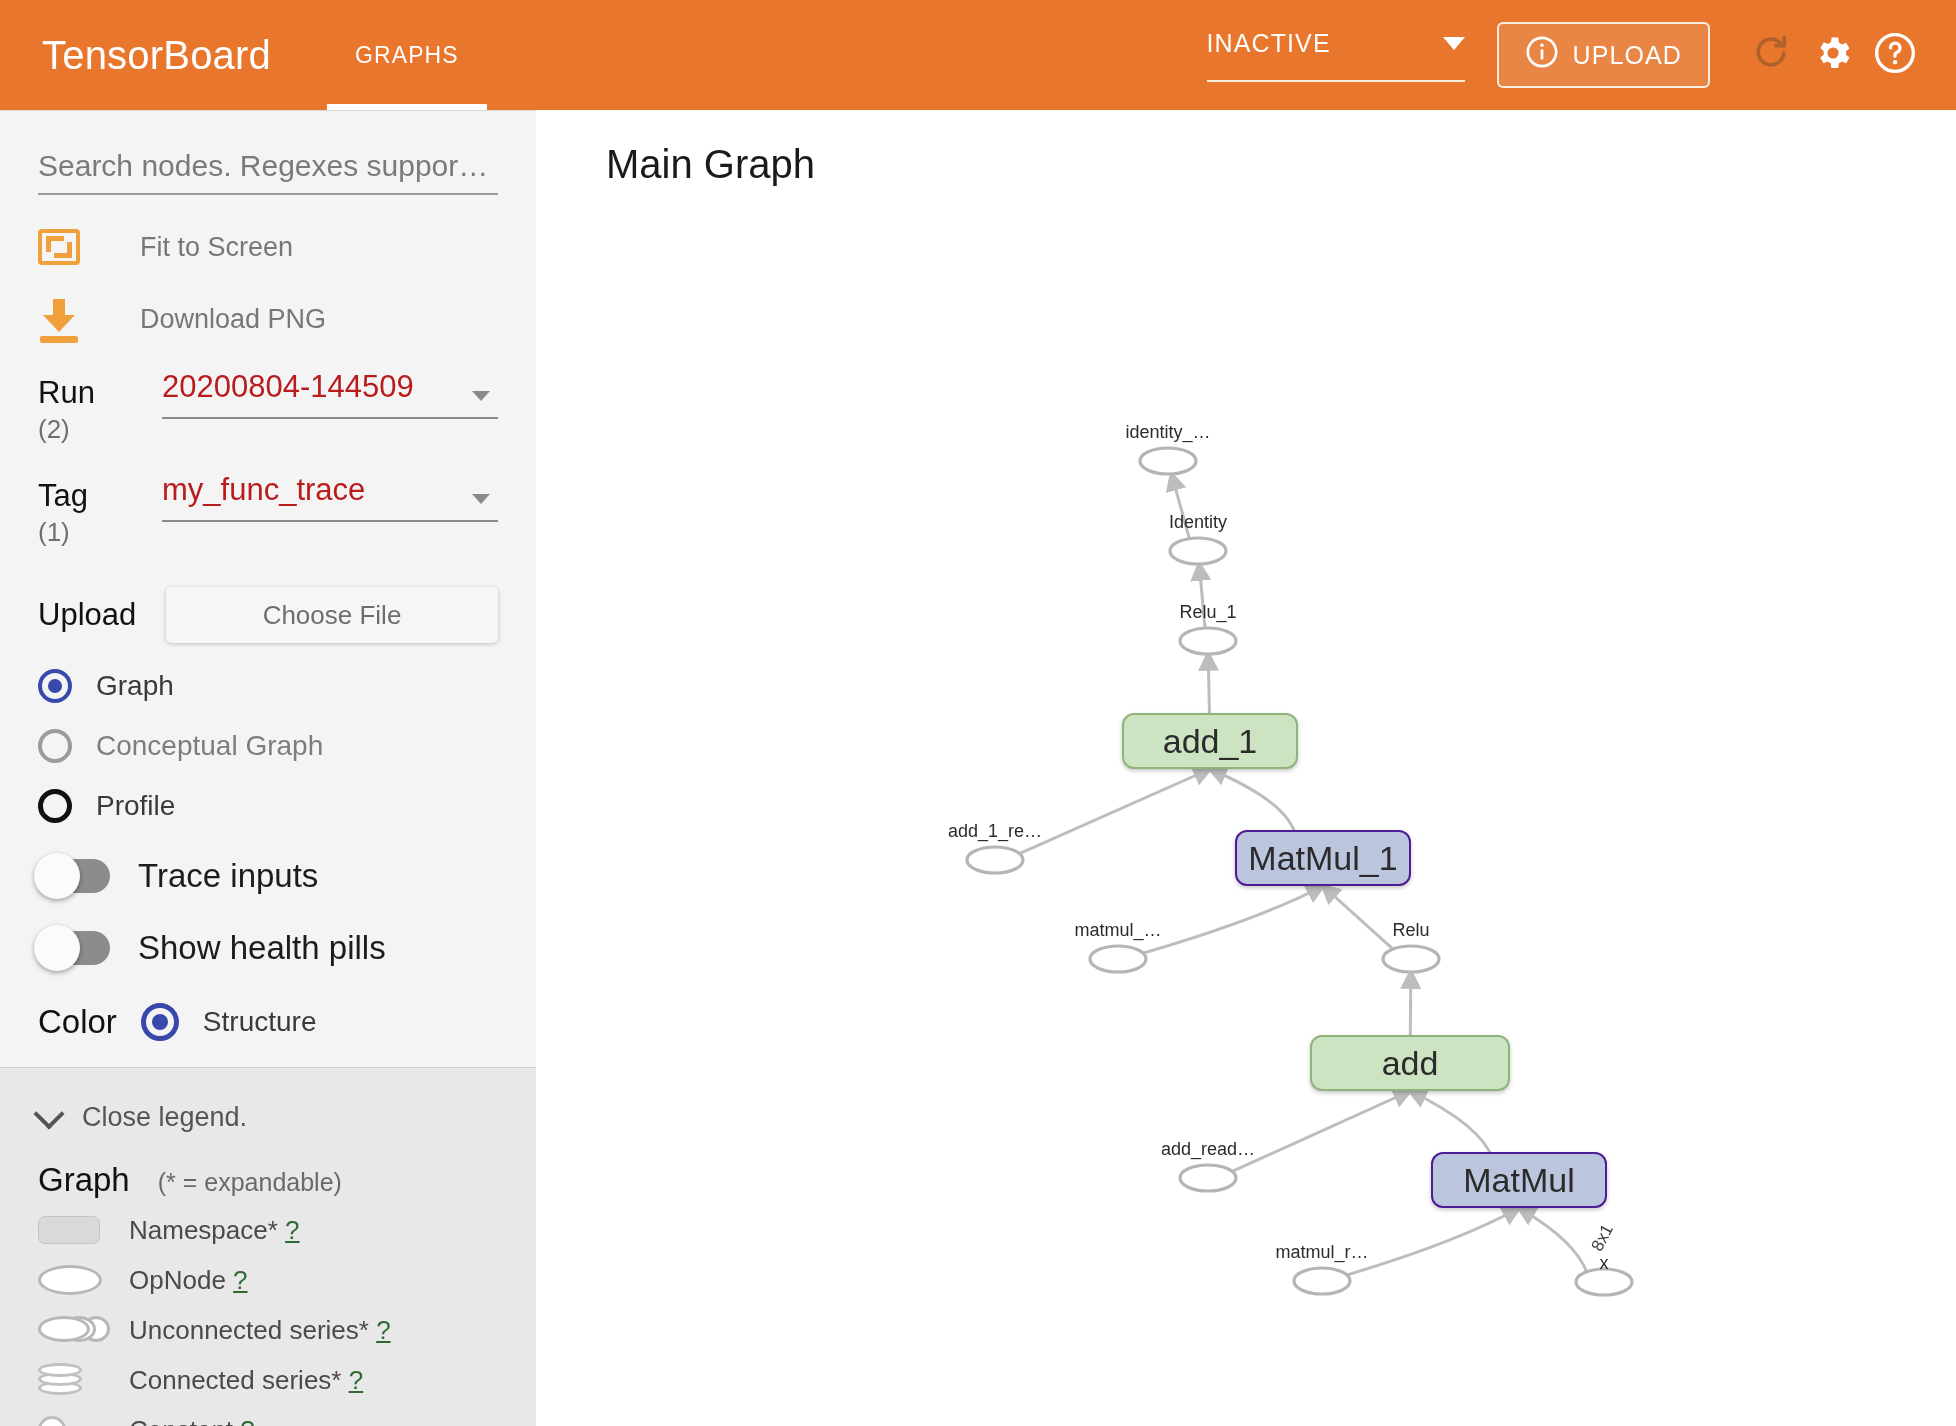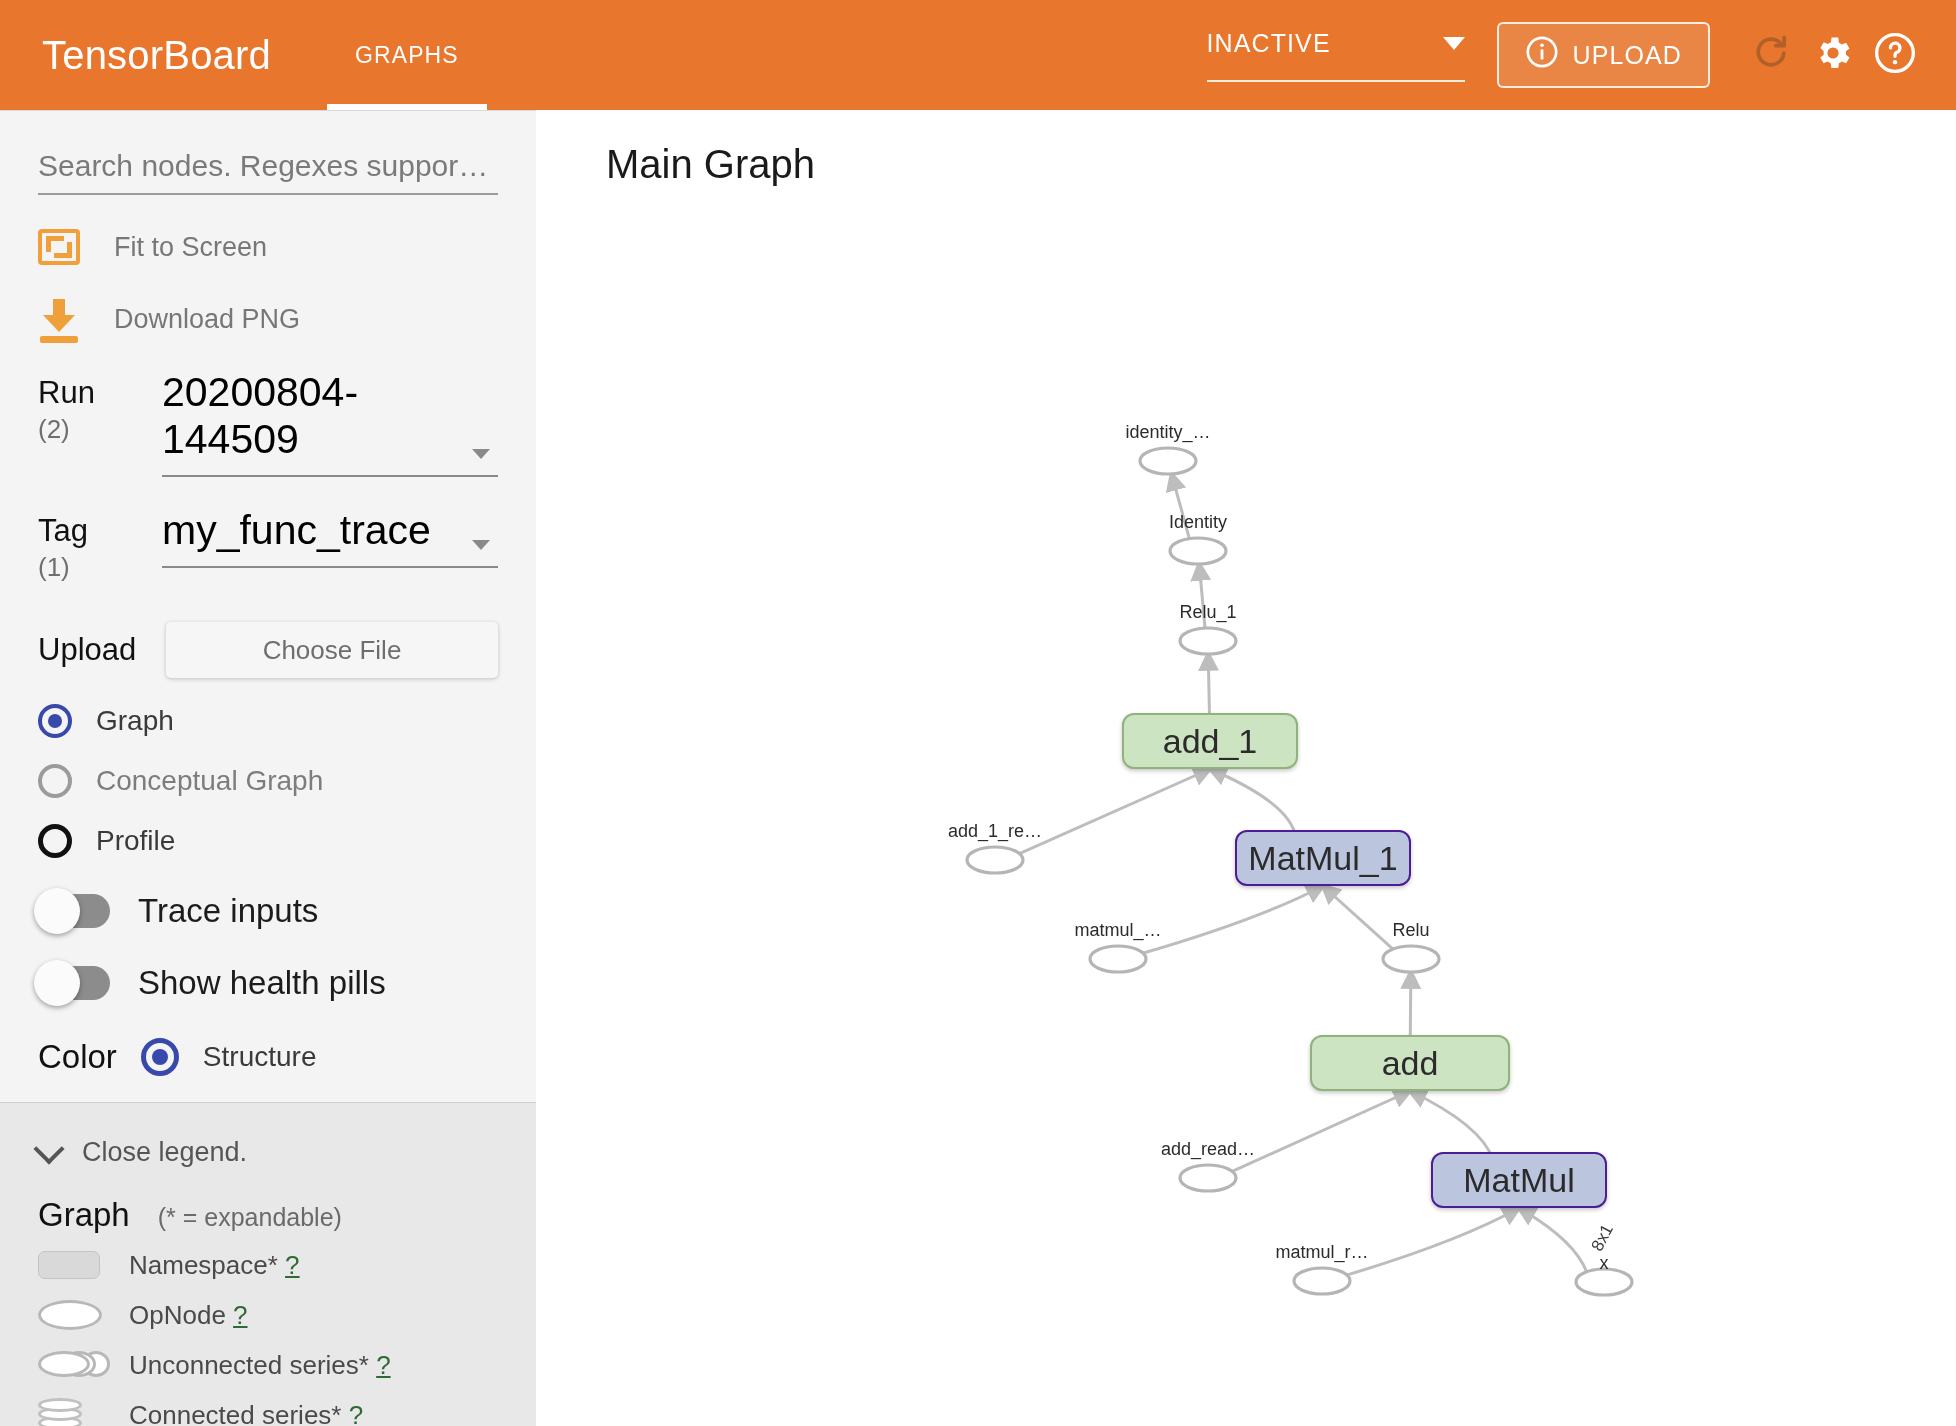--- a/index.html
+++ b/index.html
@@ -84,21 +84,21 @@
     width: 100%; border: none; background: transparent; outline: none;
     font-family: "Liberation Sans", sans-serif;
     font-size: 30px; color: #5b5b5b;
   }
   .search-input::placeholder { color: #7a7a7a; }
 
   .action-row {
     display: flex; align-items: center; gap: 34px;
     margin-top: 34px; cursor: pointer;
   }
-  .action-label { font-size: 27px; color: #777777; }
+  .action-label { font-size: 27px; color: #777777; margin-left: 26px; }
 
   .fit-icon {
     width: 42px; height: 36px;
     border: 4px solid #f0a03a; border-radius: 4px;
     position: relative;
   }
   .fit-icon::before {
     content:""; position:absolute; left:4px; top:3px;
     width: 13px; height: 11px;
     border-left: 5px solid #f0a03a; border-top: 5px solid #f0a03a;
@@ -126,21 +126,21 @@
     width: 100px; flex: none;
     font-size: 31px; color: #111111; line-height: 1.0;
     padding-top: 8px;
   }
   .field-count { font-size: 26px; color: #6f6f6f; margin-top: 8px; display:block; }
   .field-select {
     flex: 1; position: relative;
     border-bottom: 2px solid #8a8a8a;
     padding: 0 30px 12px 0; margin-left: 24px;
   }
-  .field-value { font-size: 41px; color: #000000; }
+  .field-value { font-size: 31px; color: #b91c1c; }
   .field-caret {
     position:absolute; right: 8px; bottom: 16px;
     width:0;height:0;border-left:9px solid transparent;border-right:9px solid transparent;
     border-top:10px solid #8a8a8a;
   }
 
   .upload-row { display:flex; align-items:center; margin-top: 42px; }
   .upload-label { font-size: 31px; color:#111111; width: 120px; flex:none; }
   .choose-file {
     flex: 1; height: 56px; margin-left: 8px;

